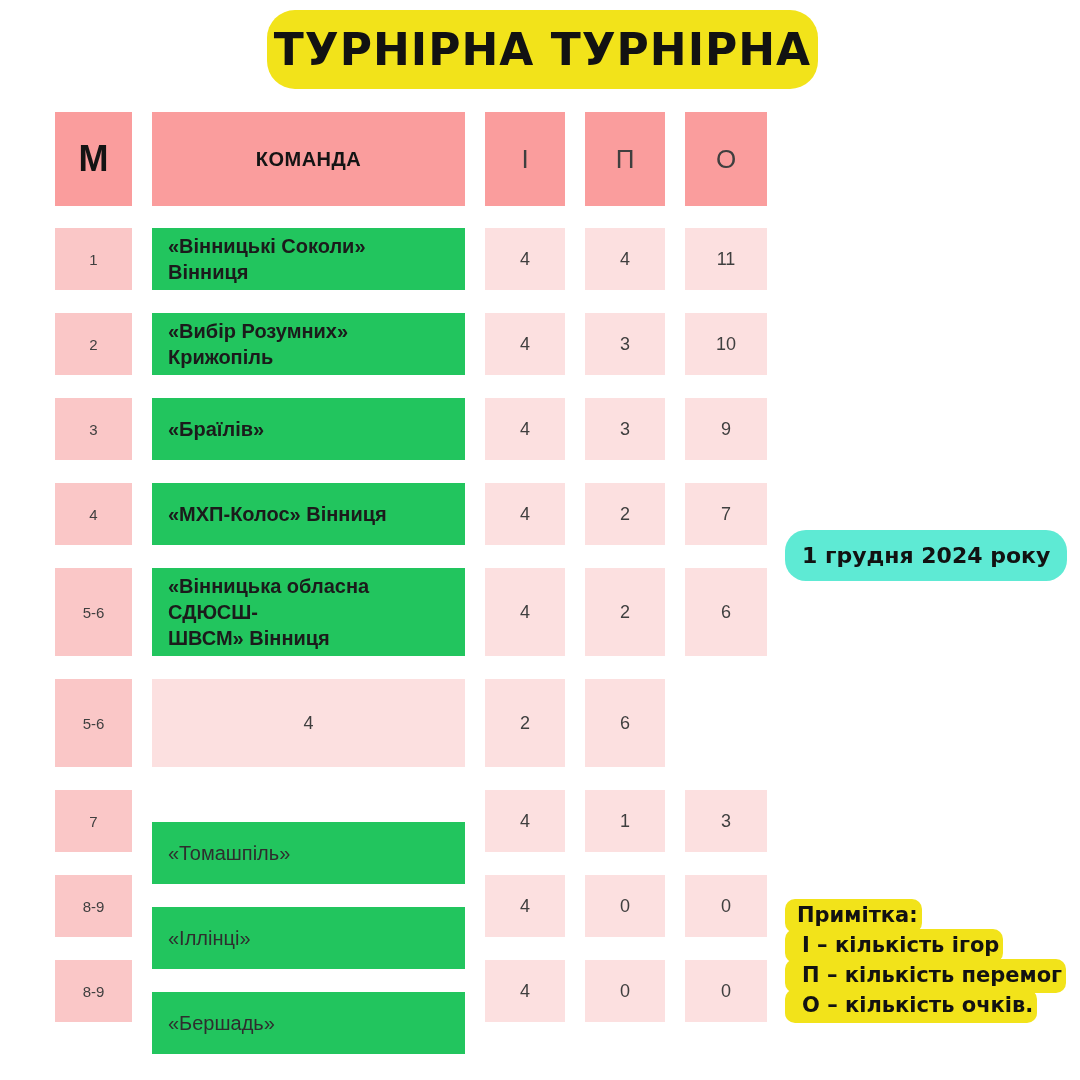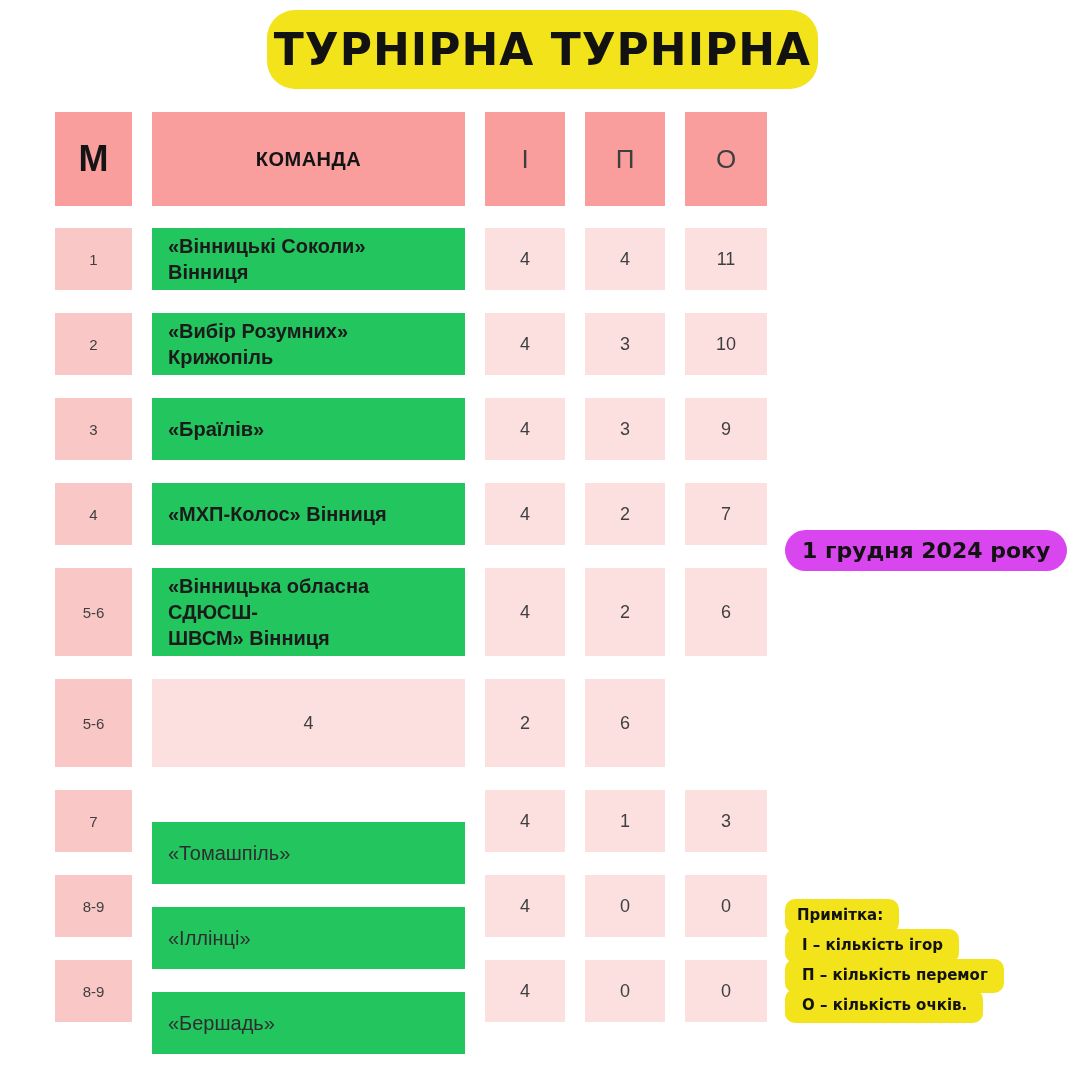--- a/index.html
+++ b/index.html
@@ -38,34 +38,34 @@
   .body-row .cell-team{
     background:#22c55e;justify-content:flex-start;text-align:left;
     padding:0 16px;font-size:20px;color:#262626;line-height:1.3;
     white-space:pre-line;
   }
   .body-row .cell-stat{background:#FCE0E0;font-size:18px;color:#3f3f3f;}
   .body-row.team-bold .cell-team{font-weight:700;color:#1b1b1b;}
   .body-row.team-regular .cell-team{font-weight:400;color:#2e2e2e;margin-top:32px;}
   
   .date-pill{
-    position:absolute;left:785px;top:530px;height:41px;
-    background:#d946ef;border-radius:21px;
+    position:absolute;left:785px;top:530px;height:51px;
+    background:#5eead4;border-radius:21px;
     display:inline-flex;align-items:center;padding:0 17px;justify-content:center;
   }
   .date-pill span{
     font-family:"DejaVu Sans",sans-serif;font-weight:700;font-size:22px;color:#121212;
     white-space:nowrap;
   }
   
   .note{position:absolute;left:785px;top:899px;}
   .note-line{
     display:table;background:#F2E31A;border-radius:10px;
-    padding:1px 16px 3px 12px;margin-top:-4px;
-    font-family:"DejaVu Sans",sans-serif;font-weight:700;font-size:15px;
+    padding:1px 4px 3px 12px;margin-top:-4px;
+    font-family:"DejaVu Sans",sans-serif;font-weight:700;font-size:21px;
     line-height:30px;color:#121212;white-space:nowrap;
   }
   .note-line:first-child{margin-top:0;}
   .note-line:not(:first-child){padding-left:17px;}
 </style>
 </head>
 <body>
 
 <div class="title-pill">
   <span>ТУРНІРНА ТУРНІРНА</span>

